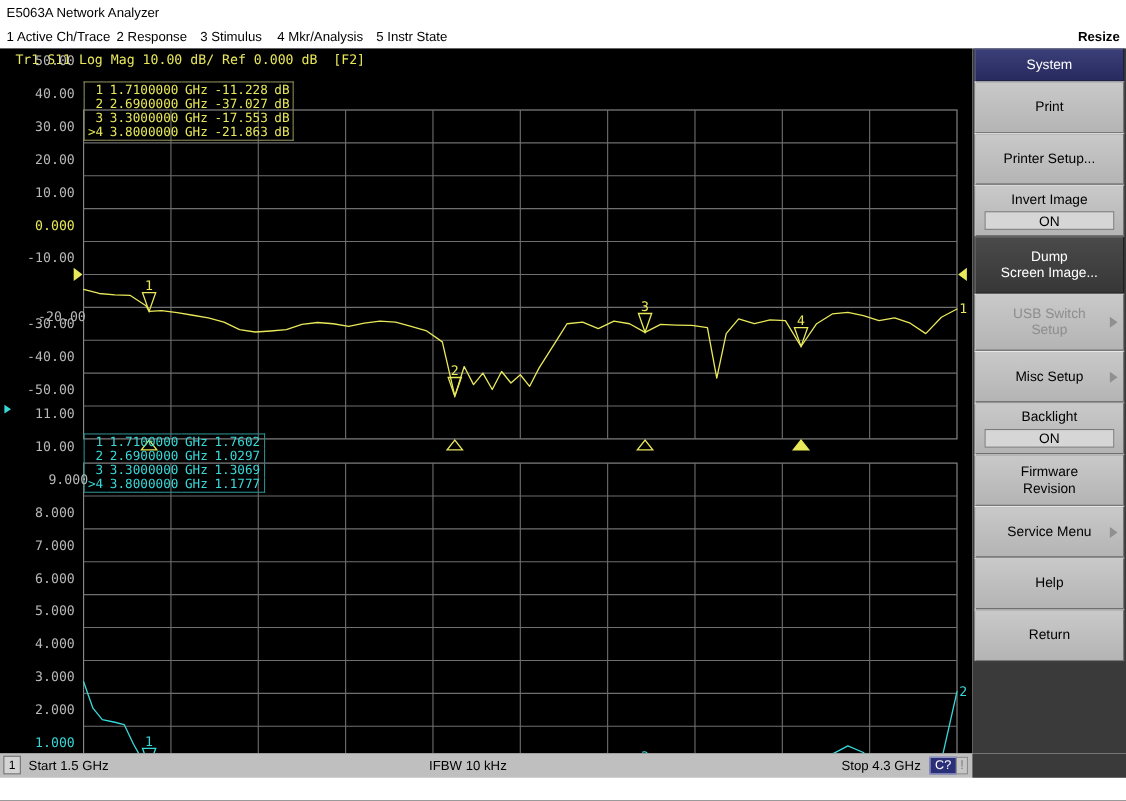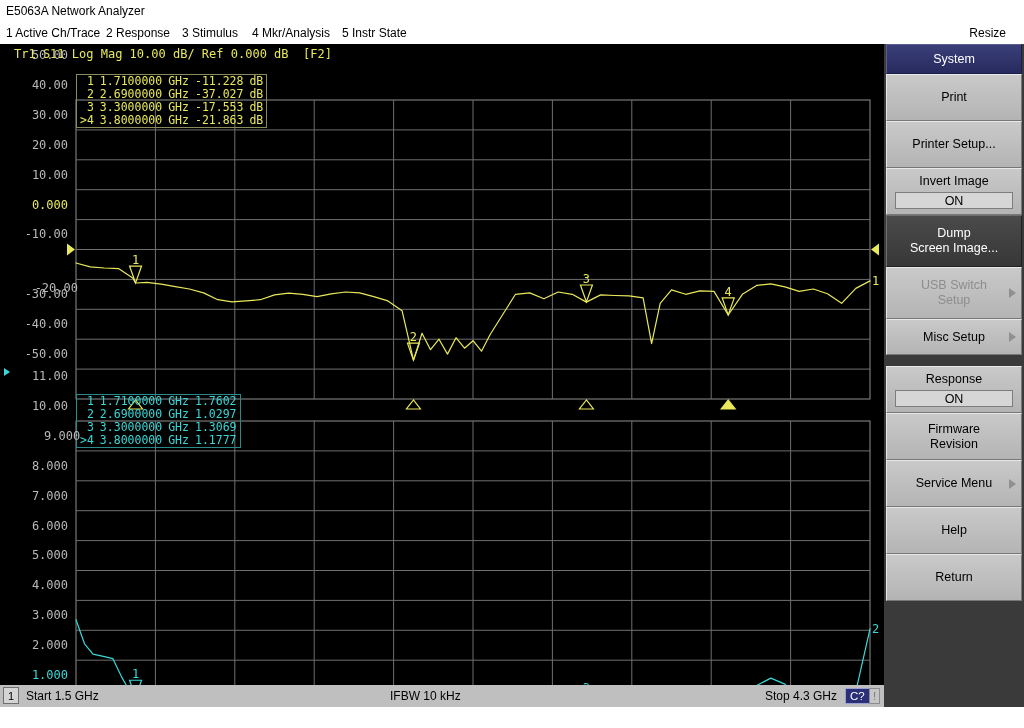--- a/index.html
+++ b/index.html
@@ -16,21 +16,21 @@
     position: absolute; left: 0; top: 0; width: 1024px; height: 22px;
     background: #ffffff; color: #000;
     font-size: 12px; line-height: 22px; padding-left: 6px;
   }
   .menubar {
     position: absolute; left: 0; top: 22px; width: 1024px; height: 22px;
     background: #ffffff; color: #000; font-size: 12px; line-height: 22px;
   }
   .menubar .mi { position: absolute; white-space: nowrap; }
   .resize-btn {
-    position: absolute; right: 18px; top: 0; font-size: 12px; line-height: 22px; color: #000;
+    position: absolute; right: 6px; top: 0; font-size: 12px; line-height: 22px; color: #000; font-weight: bold;
   }
 
   
   .screen {
     position: absolute; left: 0; top: 44px; width: 884px; height: 641px;
     background: #000000; overflow: hidden;
   }
   .menu-panel {
     position: absolute; left: 884px; top: 44px; width: 140px; height: 641px;
     background: #3a3a3a;
@@ -346,26 +346,26 @@
         </div>
         <div class="sk active" style="top: 171px; height: 52px;">
           <span>Dump</span>
           <span class="l2">Screen Image...</span>
         </div>
         <div class="sk disabled" style="top: 223px; height: 52px;">
           <span>USB Switch</span>
           <span class="l2">Setup</span>
           <span class="arrow"></span>
         </div>
-        <div class="sk" style="top: 275px; height: 36px; text-align: right;">
+        <div class="sk" style="top: 275px; height: 47px; text-align: right;">
           <span>Misc Setup</span>
           <span class="arrow"></span>
         </div>
         <div class="sk" style="top: 322px; height: 47px;">
-          <span>Response</span>
+          <span>Backlight</span>
           <span class="val">ON</span>
         </div>
         <div class="sk" style="top: 369px; height: 47px;">
           <span>Firmware</span>
           <span class="l2">Revision</span>
         </div>
         <div class="sk" style="top: 416px; height: 47px;">
           <span>Service Menu</span>
           <span class="arrow"></span>
         </div>

